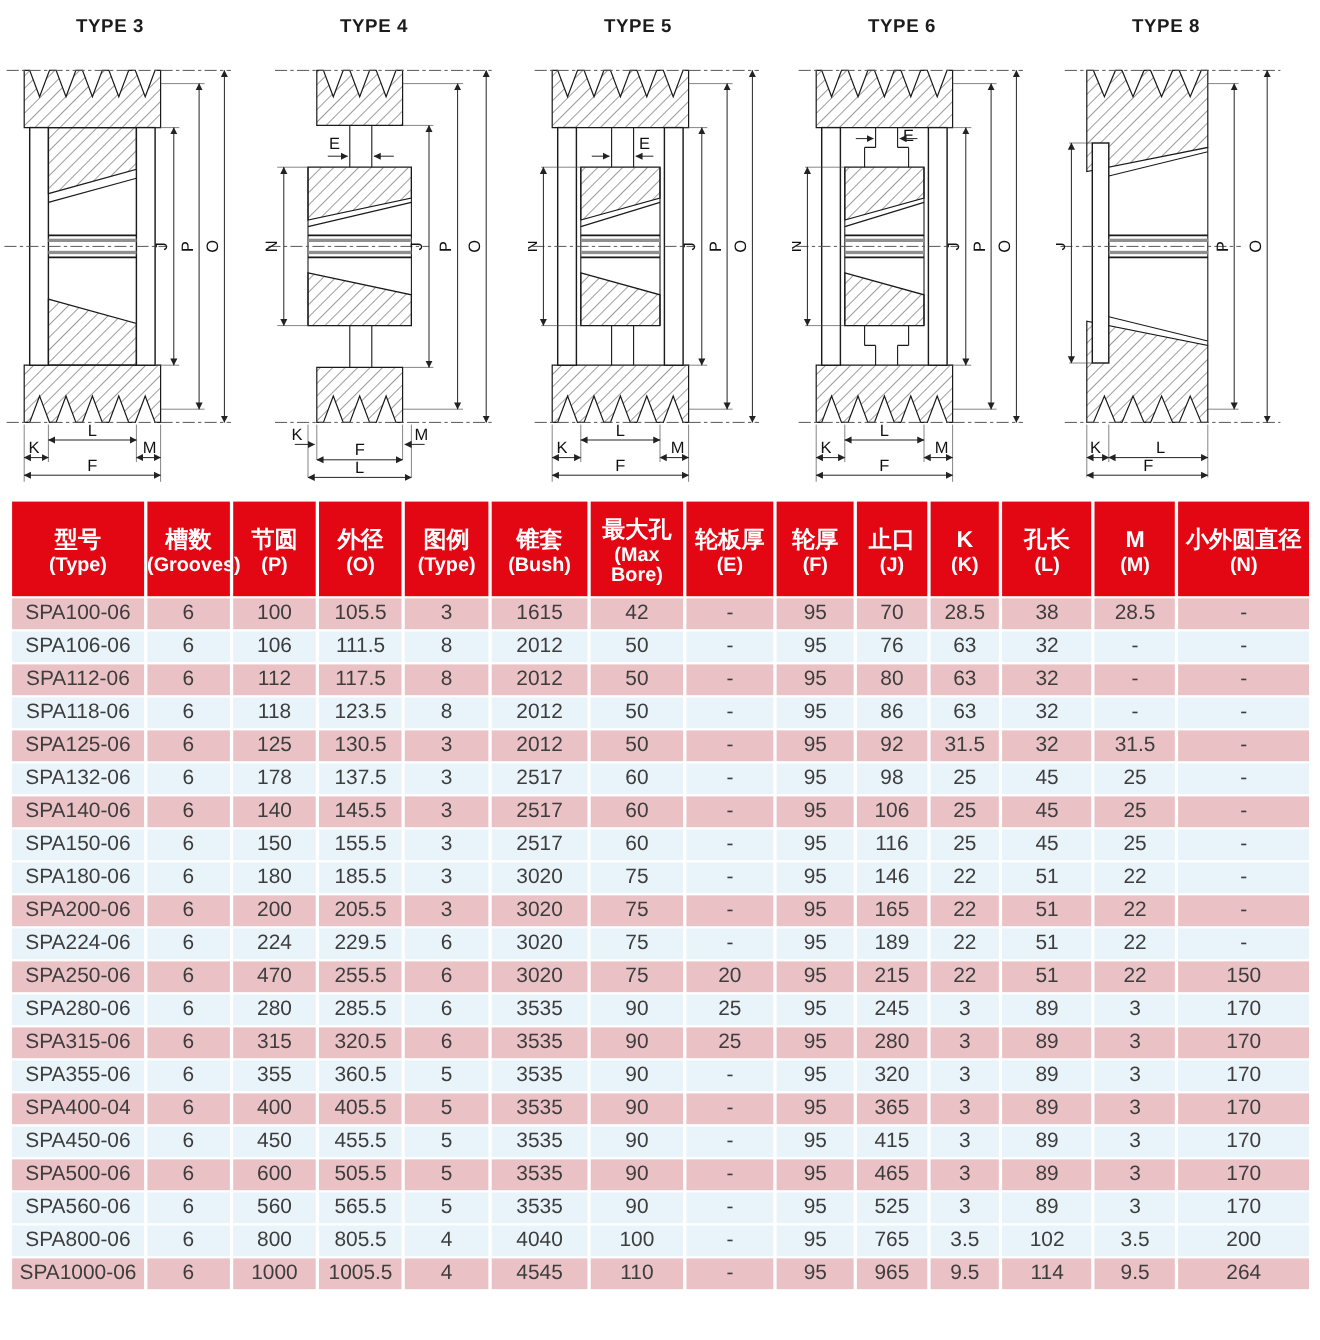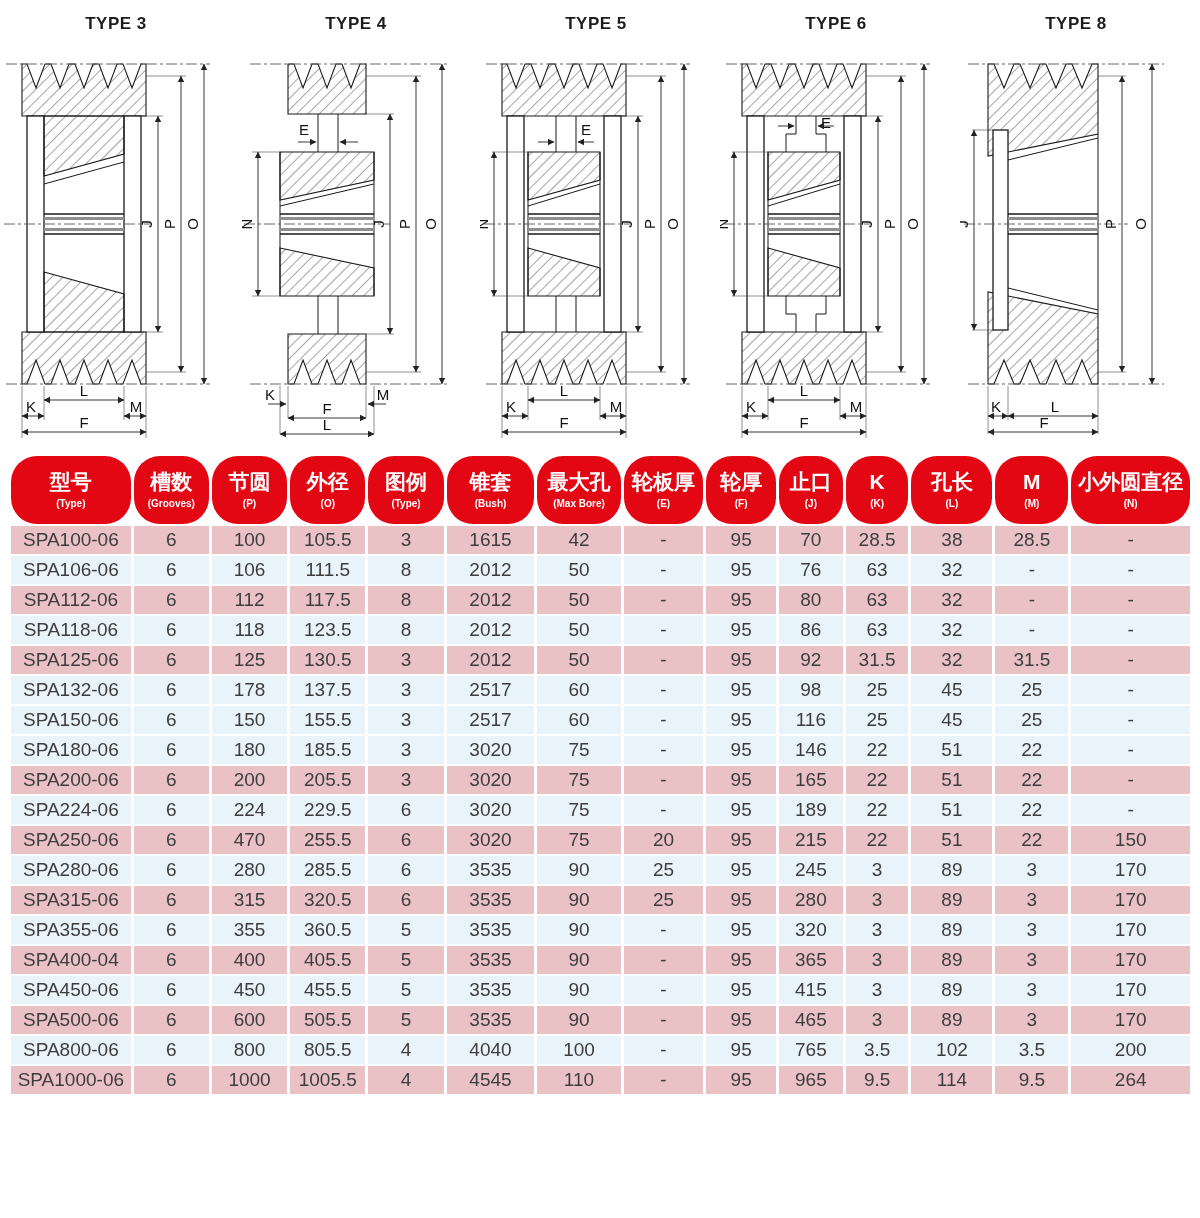--- a/index.html
+++ b/index.html
@@ -2,41 +2,41 @@
 <html style="--header-bg: #e30613; --header-text: #ffffff; --row-pink: #eac2c6; --row-blue: #e9f3fa; --cell-text: #3d3d3d;"><head>
 <meta charset="utf-8">
 <style>
   html,body{margin:0;padding:0;background:#fff;}
   body{width:1200px;height:1218px;font-family:"Liberation Sans",sans-serif;overflow:hidden;}
   .page{width:1200px;height:1218px;}
 
   
   .diagrams{display:flex;height:454px;background:#fff;}
   .diagram{position:relative;width:240px;height:454px;}
-  .diagram-title{position:absolute;top:14px;left:16px;width:200px;text-align:center;
+  .diagram-title{position:absolute;top:14px;left:0;width:200px;text-align:center;
     font-size:17px;font-weight:bold;color:#1c1c1c;letter-spacing:.5px;}
   .diagram svg{position:absolute;top:34px;left:0;}
 
   .outline{fill:#fff;stroke:#1a1a1a;stroke-width:1.3;}
   .hatchf{fill:url(#hatch);stroke:#1a1a1a;stroke-width:1.1;}
   .thin{stroke:#1a1a1a;stroke-width:1;fill:none;}
   .bore{stroke:#1a1a1a;stroke-width:1.6;}
   .grayband{fill:#8f8f8f;}
   .cl{stroke:#555;stroke-width:.9;stroke-dasharray:11 3 3 3;fill:none;}
   .ext{stroke:#444;stroke-width:.6;}
   .dim{stroke:#222;stroke-width:.9;}
   .lbl{font-family:"Liberation Sans",sans-serif;font-size:15px;fill:#111;}
 
   
   .table-wrap{padding:0 7px 0 8px;}
   table.spec{width:100%;table-layout:fixed;border-collapse:separate;border-spacing:3px 2px;}
   table.spec th{background:var(--header-bg,#e30613);color:var(--header-text,#fff);
-    padding:13px 0 11px;vertical-align:middle;border-radius:26px;}
+    padding:13px 0 11px;vertical-align:middle;}
   table.spec th .cn{display:block;font-size:21px;font-weight:bold;line-height:26px;}
-  table.spec th .en{display:block;font-size:10px;font-weight:bold;line-height:18px;}
+  table.spec th .en{display:block;font-size:18px;font-weight:bold;line-height:18px;}
   table.spec td{height:28px;text-align:center;font-size:19px;color:var(--cell-text,#3d3d3d);
     padding:0;overflow:hidden;white-space:nowrap;}
   tr.pink td{background:var(--row-pink,#eac2c6);}
   tr.blue td{background:var(--row-blue,#e9f3fa);}
 </style>
 </head>
 <body>
 
 <svg width="0" height="0" style="position:absolute" aria-hidden="true">
   <defs>
@@ -477,20 +477,36 @@
             <td>2517</td>
             <td>60</td>
             <td>-</td>
             <td>95</td>
             <td>98</td>
             <td>25</td>
             <td>45</td>
             <td>25</td>
             <td>-</td>
           </tr>
+          <tr class="pink">
+            <td>SPA140-06</td>
+            <td>6</td>
+            <td>140</td>
+            <td>145.5</td>
+            <td>3</td>
+            <td>2517</td>
+            <td>60</td>
+            <td>-</td>
+            <td>95</td>
+            <td>106</td>
+            <td>25</td>
+            <td>45</td>
+            <td>25</td>
+            <td>-</td>
+          </tr>
           <tr class="blue">
             <td>SPA150-06</td>
             <td>6</td>
             <td>150</td>
             <td>155.5</td>
             <td>3</td>
             <td>2517</td>
             <td>60</td>
             <td>-</td>
             <td>95</td>
@@ -654,20 +670,36 @@
             <td>90</td>
             <td>-</td>
             <td>95</td>
             <td>465</td>
             <td>3</td>
             <td>89</td>
             <td>3</td>
             <td>170</td>
           </tr>
           <tr class="blue">
+            <td>SPA560-06</td>
+            <td>6</td>
+            <td>560</td>
+            <td>565.5</td>
+            <td>5</td>
+            <td>3535</td>
+            <td>90</td>
+            <td>-</td>
+            <td>95</td>
+            <td>525</td>
+            <td>3</td>
+            <td>89</td>
+            <td>3</td>
+            <td>170</td>
+          </tr>
+          <tr class="blue">
             <td>SPA800-06</td>
             <td>6</td>
             <td>800</td>
             <td>805.5</td>
             <td>4</td>
             <td>4040</td>
             <td>100</td>
             <td>-</td>
             <td>95</td>
             <td>765</td>

